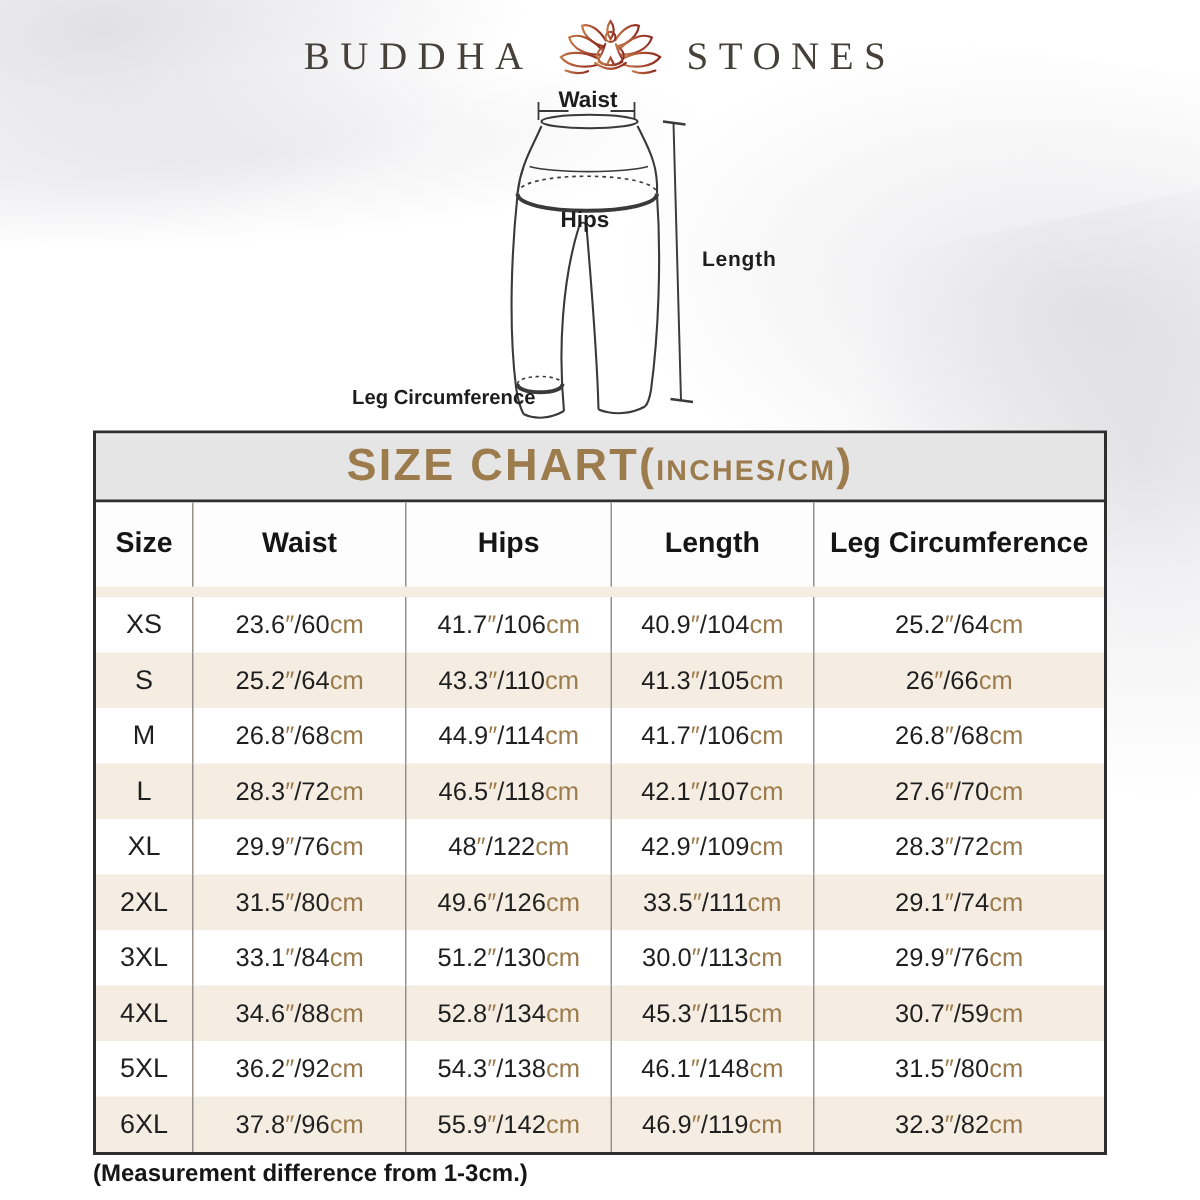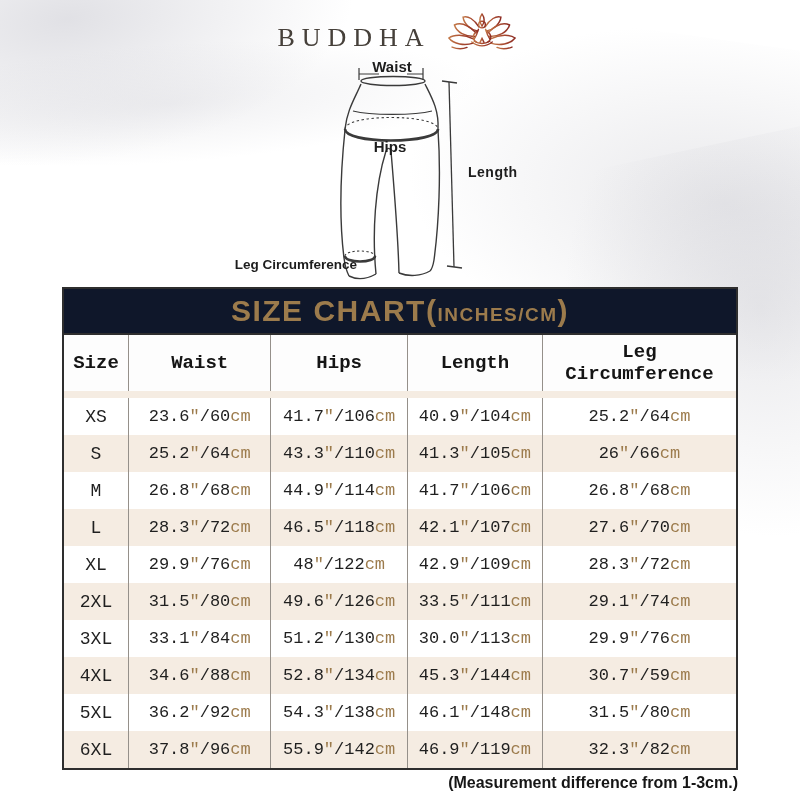--- a/index.html
+++ b/index.html
@@ -48,43 +48,43 @@
   .dlabel.hips   { left:355px; top:82px; width:70px;  text-align:center; font-size:15px; }
   .dlabel.length { left:468px; top:108px; font-size:14px; letter-spacing:0.5px; }
   .dlabel.legc   { left:225px; top:201px; width:132px; text-align:right; font-size:13.5px; }
   
   .chart-wrap {
     position:absolute; left:62px; top:287px; width:676px;
     border:2px solid #2e2e2e; background:#ffffff; box-sizing:border-box;
   }
   .chart-title {
     height:44px; line-height:44px; text-align:center;
-    background:#0f172a; border-bottom:2px solid #2e2e2e;
+    background:#e5e5e5; border-bottom:2px solid #2e2e2e;
     color:#9c7b4c; font-weight:bold; white-space:nowrap;
   }
   .t-main { font-size:30px; letter-spacing:1.5px; }
   .t-sub  { font-size:19px; letter-spacing:1.5px; }
   table.size-table { width:100%; border-collapse:collapse; table-layout:fixed; }
   table.size-table th, table.size-table td {
-    border-left:1px solid #95908a; text-align:center; padding:0;font-family:Liberation Mono, monospace;
+    border-left:1px solid #95908a; text-align:center; padding:0;
   }
   table.size-table th:first-child, table.size-table td:first-child { border-left:none; }
   table.size-table thead th {
     height:56px; font-size:19px; color:#151515; background:#fdfdfd; font-weight:bold;
   }
   tr.spacer td { height:7px; background:#f5ece2; }
   tbody tr.data-row { height:37px; font-size:17px; color:#1f1f1f; background:#ffffff;border-radius:18px; }
   tbody tr.data-row.alt { background:#f5ece2; }
   td.size-cell { font-size:18px; }
   .tan  { color:#9c7b4c; }
   .dark { color:#1f1f1f; }
   
   .footnote {
     position:absolute; top:774px; left:62px; width:676px;
-    text-align:right; font-weight:bold; font-size:16px; color:#161616;
+    text-align:left; font-weight:bold; font-size:16px; color:#161616;
   }
 </style>
 </head>
 <body>
 
 <div class="page">
 
   <div class="wash wash-tl"></div>
   <div class="wash wash-tl2"></div>
   <div class="wash wash-right"></div>
@@ -116,20 +116,21 @@
         <circle cx="52" cy="15" r="4.2"></circle>
         <path d="M47.5,21 C46,26 44.5,30 42,33.5"></path>
         <path d="M56.5,21 C58,26 59.5,30 62,33.5"></path>
         <path d="M46.5,23 C40,27 38.5,33 45,37.5"></path>
         <path d="M57.5,23 C64,27 65.5,33 59,37.5"></path>
         <path d="M49.5,37.5 L52,32.5 L54.5,37.5"></path>
         <path d="M39,37 Q52,47 65,37"></path>
         <path d="M42,36 Q52,42 62,36"></path>
       </g>
     </svg>
+    <span class="brand-text">STONES</span>
   </header>
 
   <div class="diagram">
     <svg class="pants-svg" viewBox="0 0 230 230" aria-hidden="true">
       <g stroke="#3a3a3a" fill="none" stroke-width="1.4">
 
         <path d="M84,16 H104 M132,16 H148" stroke-width="1.2"></path>
         <path d="M84,10 V22 M148,10 V22" stroke-width="1.2"></path>
 
         <ellipse cx="118" cy="23" rx="32" ry="4.5"></ellipse>
@@ -233,21 +234,21 @@
             <td class="size-cell">3XL</td>
             <td class="measure-cell"><span class="dark">33.1</span><span class="tan">″</span><span class="dark">/84</span><span class="tan">cm</span></td>
             <td class="measure-cell"><span class="dark">51.2</span><span class="tan">″</span><span class="dark">/130</span><span class="tan">cm</span></td>
             <td class="measure-cell"><span class="dark">30.0</span><span class="tan">″</span><span class="dark">/113</span><span class="tan">cm</span></td>
             <td class="measure-cell"><span class="dark">29.9</span><span class="tan">″</span><span class="dark">/76</span><span class="tan">cm</span></td>
           </tr>
           <tr class="data-row alt">
             <td class="size-cell">4XL</td>
             <td class="measure-cell"><span class="dark">34.6</span><span class="tan">″</span><span class="dark">/88</span><span class="tan">cm</span></td>
             <td class="measure-cell"><span class="dark">52.8</span><span class="tan">″</span><span class="dark">/134</span><span class="tan">cm</span></td>
-            <td class="measure-cell"><span class="dark">45.3</span><span class="tan">″</span><span class="dark">/144</span><span class="tan">cm</span></td>
+            <td class="measure-cell"><span class="dark">45.3</span><span class="tan">″</span><span class="dark">/115</span><span class="tan">cm</span></td>
             <td class="measure-cell"><span class="dark">30.7</span><span class="tan">″</span><span class="dark">/59</span><span class="tan">cm</span></td>
           </tr>
           <tr class="data-row">
             <td class="size-cell">5XL</td>
             <td class="measure-cell"><span class="dark">36.2</span><span class="tan">″</span><span class="dark">/92</span><span class="tan">cm</span></td>
             <td class="measure-cell"><span class="dark">54.3</span><span class="tan">″</span><span class="dark">/138</span><span class="tan">cm</span></td>
             <td class="measure-cell"><span class="dark">46.1</span><span class="tan">″</span><span class="dark">/148</span><span class="tan">cm</span></td>
             <td class="measure-cell"><span class="dark">31.5</span><span class="tan">″</span><span class="dark">/80</span><span class="tan">cm</span></td>
           </tr>
           <tr class="data-row alt">

